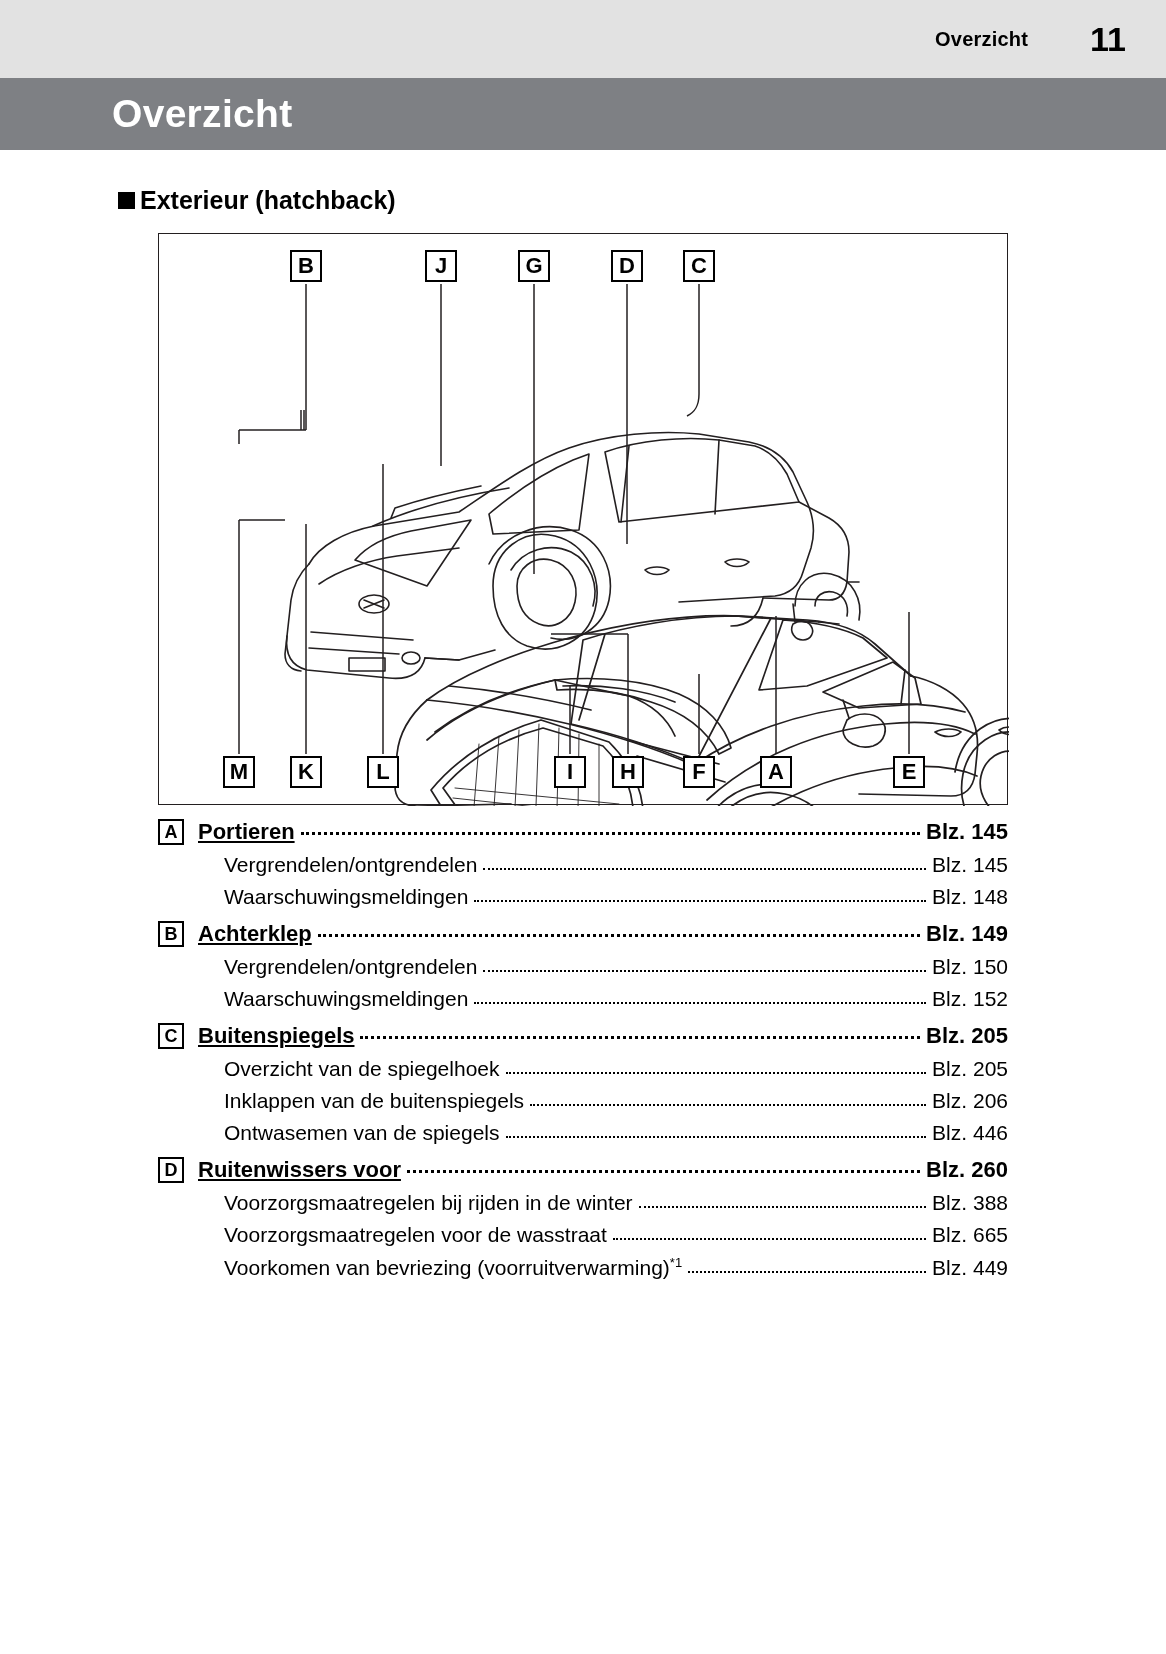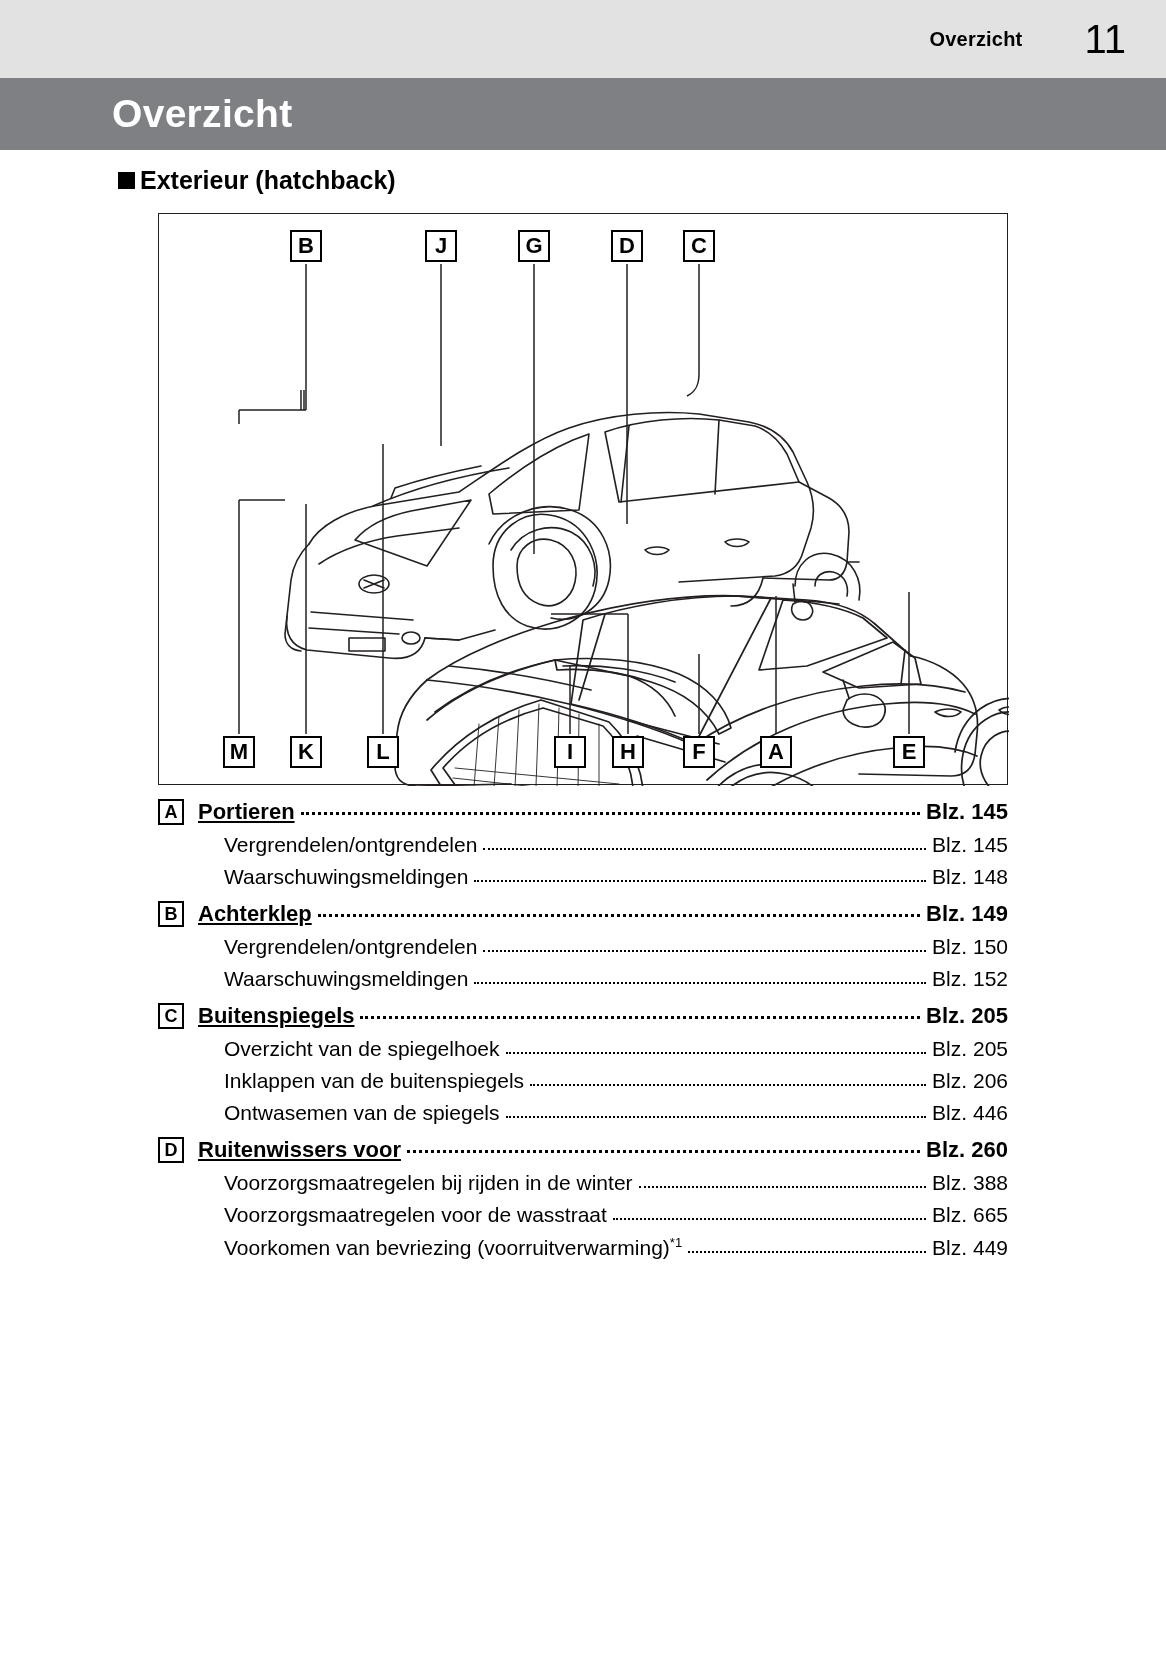--- a/index.html
+++ b/index.html
@@ -23,22 +23,22 @@
     justify-content: flex-end;
     padding-right: 40px;
   }
   .header-section {
     font-size: 20px;
     font-weight: bold;
     letter-spacing: .2px;
     margin-right: 62px;
   }
   .header-pagenum {
-    font-size: 40px;
-    font-weight: normal;
+    font-size: 34px;
+    font-weight: bold;
   }
 
   
   .title-bar {
     height: 72px;
     background: #7e8084;
     display: flex;
     align-items: center;
     padding-left: 112px;
   }
@@ -47,21 +47,21 @@
     color: #fff;
     font-size: 39px;
     font-weight: bold;
     letter-spacing: .3px;
   }
 
   
   .section-heading {
     display: flex;
     align-items: center;
-    margin: 16px 0 0 118px;
+    margin: 36px 0 0 118px;
     font-size: 25px;
     font-weight: bold;
   }
   .section-heading .sq {
     width: 17px; height: 17px;
     background: #000;
     display: inline-block;
     margin-right: 5px;
   }
 

